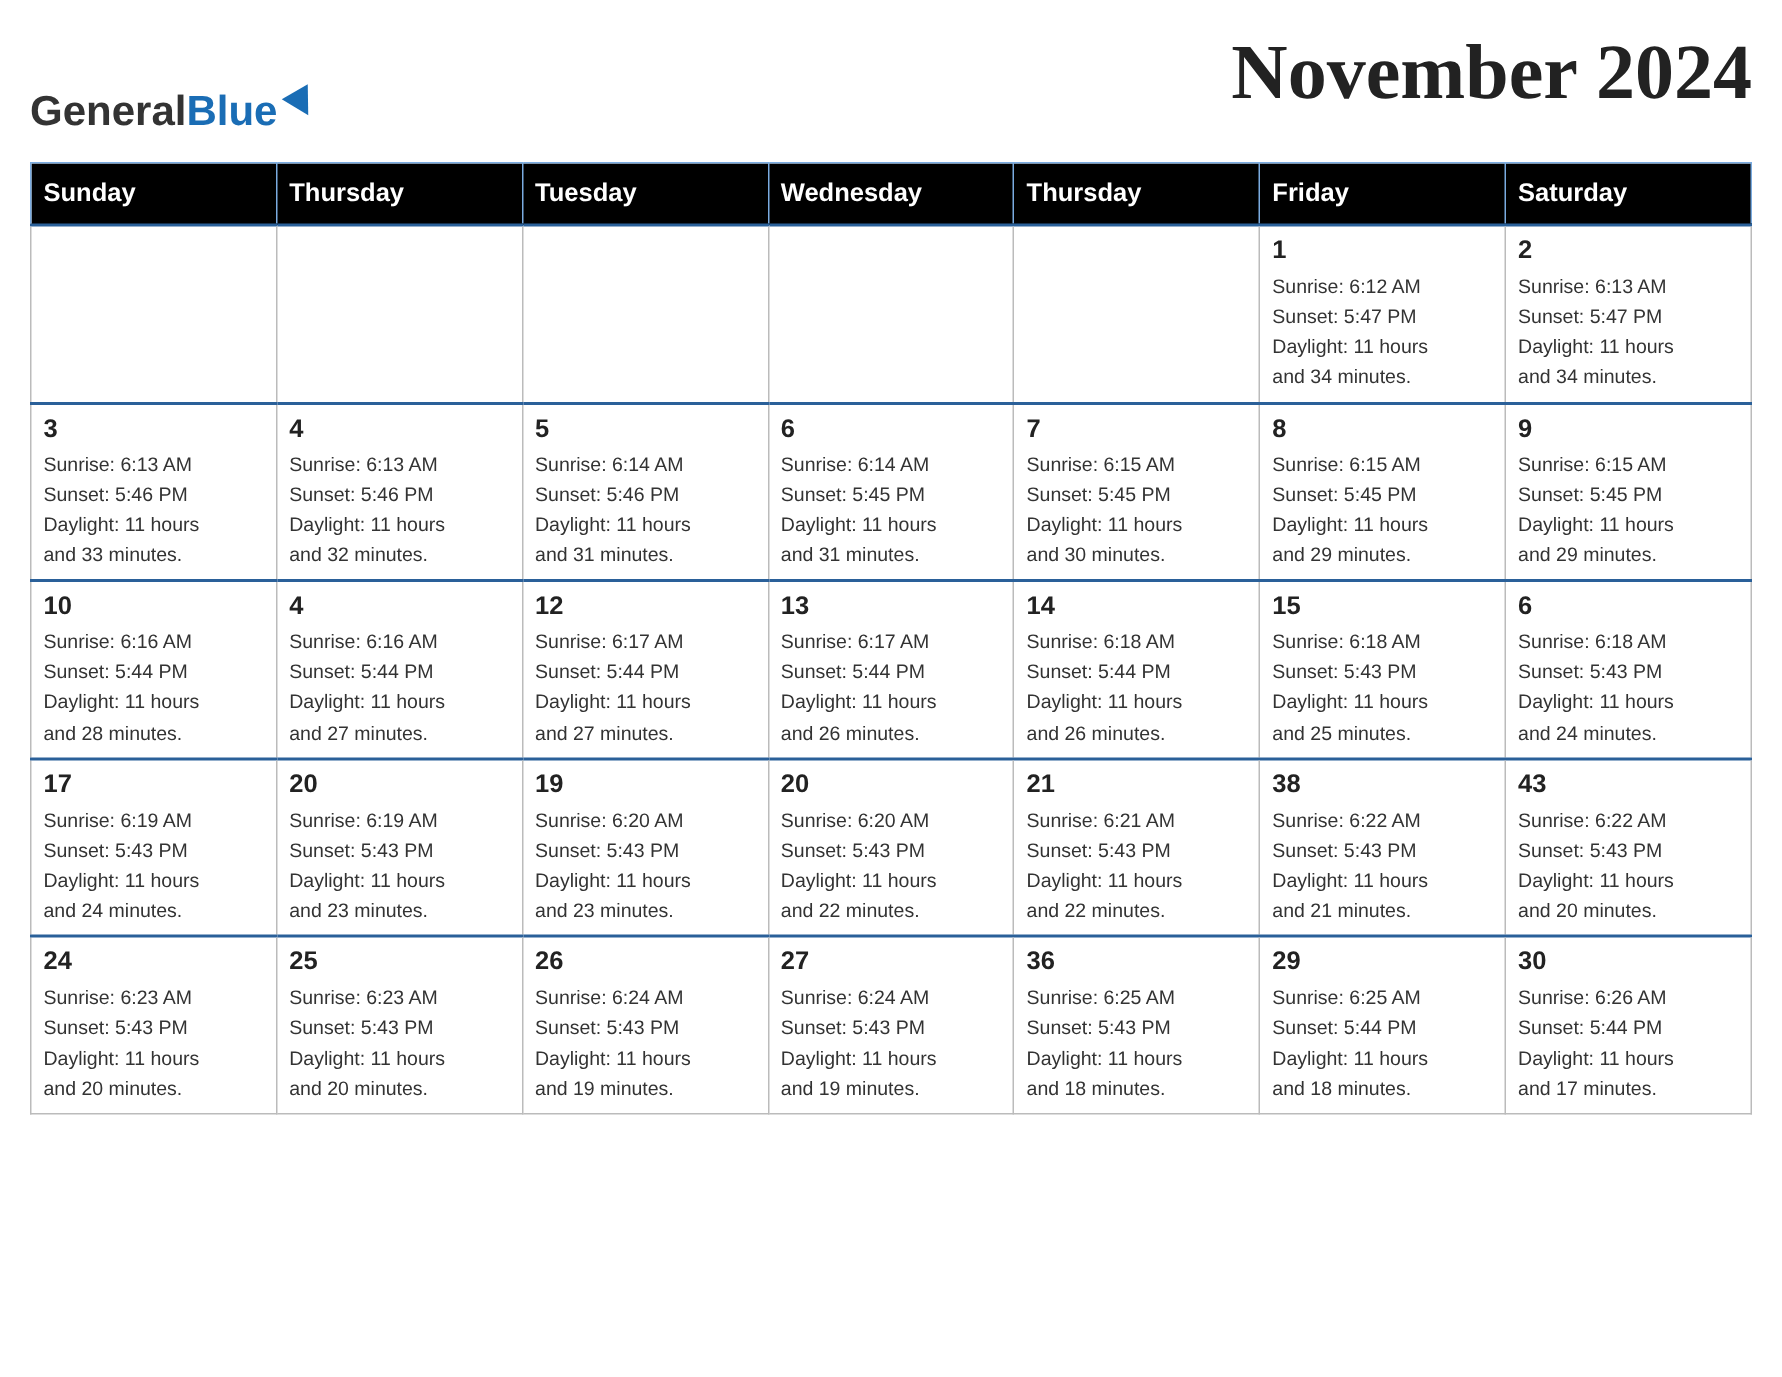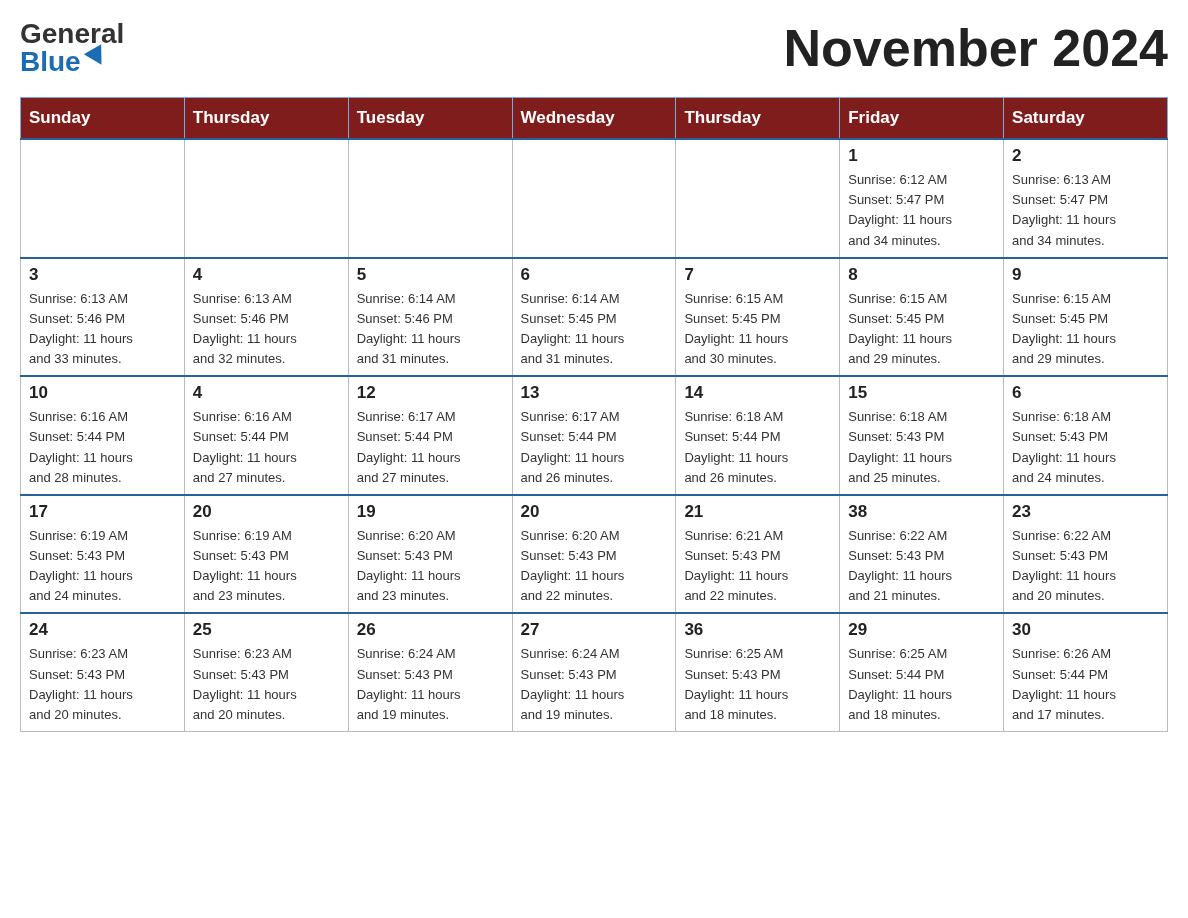--- a/index.html
+++ b/index.html
@@ -11,22 +11,23 @@
       min-height: 918px;
     }
     .header-area {
       display: flex;
       justify-content: space-between;
       align-items: flex-start;
       margin-bottom: 20px;
     }
     .logo {
       display: flex;
-      flex-direction: column;
+      flex-direction: row;
       align-items: flex-start;
+      margin-top: 40px;
     }
     .logo-general {
       font-size: 28px;
       font-weight: bold;
       color: #333;
       line-height: 1;
     }
     .logo-blue {
       font-size: 28px;
       font-weight: bold;
@@ -41,39 +42,40 @@
       height: 0;
       border-left: 10px solid transparent;
       border-right: 10px solid transparent;
       border-top: 18px solid #1a6db5;
       display: inline-block;
       margin-left: 2px;
       transform: rotate(-30deg);
     }
     .title-area {
       text-align: right;
+      font-family: Liberation Serif, serif;
     }
     .calendar-title {
       font-size: 52px;
       font-weight: bold;
       color: #222;
       line-height: 1.1;
     }
     .calendar-subtitle {
       font-size: 24px;
       color: #444;
       margin-top: 4px;
     }
     .calendar {
       width: 100%;
       border-collapse: collapse;
       border: 1px solid #aaa;
     }
     .calendar th {
-      background-color: #7f1d1d;
+      background-color: #000000;
       color: #fff;
       font-size: 17px;
       font-weight: bold;
       padding: 10px 8px;
       text-align: left;
       border: 1px solid #7aabe0;
     }
     .calendar td {
       vertical-align: top;
       padding: 6px 8px;
@@ -223,21 +225,21 @@
         </td>
         <td>
           <div class="day-number">21</div>
           <div class="day-info">Sunrise: 6:21 AM<br>Sunset: 5:43 PM<br>Daylight: 11 hours<br>and 22 minutes.</div>
         </td>
         <td>
           <div class="day-number">38</div>
           <div class="day-info">Sunrise: 6:22 AM<br>Sunset: 5:43 PM<br>Daylight: 11 hours<br>and 21 minutes.</div>
         </td>
         <td>
-          <div class="day-number">23</div>
+          <div class="day-number">43</div>
           <div class="day-info">Sunrise: 6:22 AM<br>Sunset: 5:43 PM<br>Daylight: 11 hours<br>and 20 minutes.</div>
         </td>
       </tr>
       <tr class="week-row">
         <td>
           <div class="day-number">24</div>
           <div class="day-info">Sunrise: 6:23 AM<br>Sunset: 5:43 PM<br>Daylight: 11 hours<br>and 20 minutes.</div>
         </td>
         <td>
           <div class="day-number">25</div>

